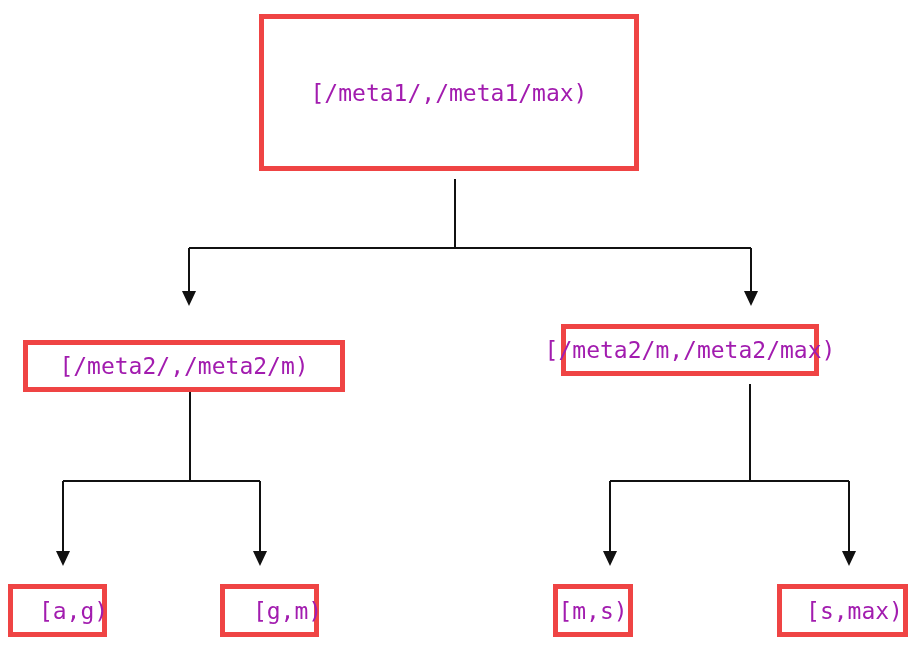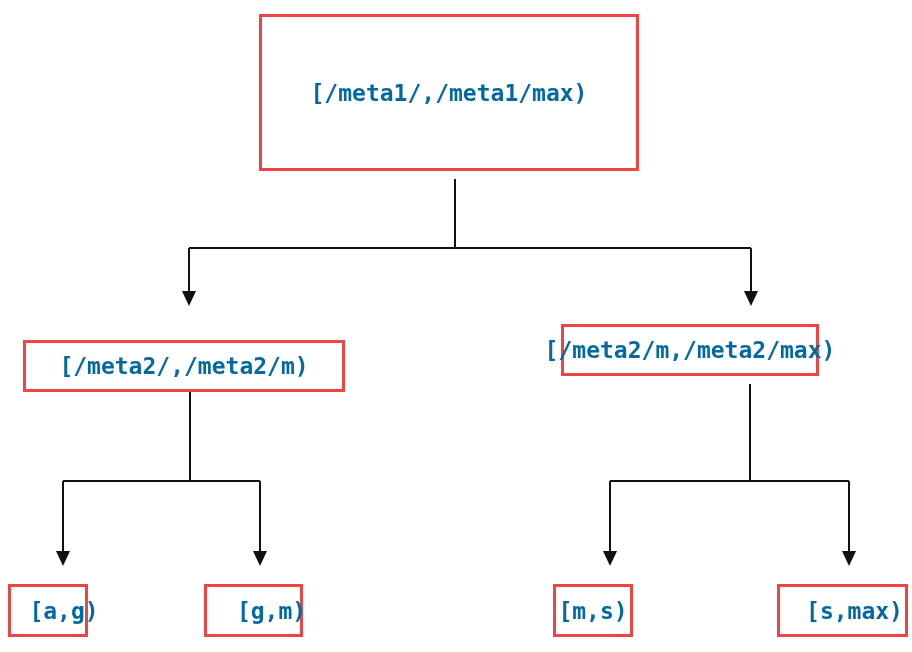--- a/index.html
+++ b/index.html
@@ -18,37 +18,37 @@
   .connectors {
     position: absolute;
     left: 0;
     top: 0;
     width: 912px;
     height: 652px;
   }
   .node {
     position: absolute;
     box-sizing: border-box;
-    border: 3px solid #ef4444;
+    border: 5px solid #ef4444;
     background: #ffffff;
-    color: #0369a1;
+    color: #a21caf;
     display: flex;
     align-items: center;
     justify-content: center;
-    font-weight: bold;
+    font-weight: normal;
     font-size: 23px;
     white-space: nowrap;
     letter-spacing: 0;
   }
   
   .node-root      { left: 259px; top: 14px;  width: 380px; height: 157px; }
   .node-mid-left  { left: 23px;  top: 324px; width: 322px; height: 52px; margin-top: 16px; }
   .node-mid-right { left: 561px; top: 324px; width: 258px; height: 52px; }
-  .node-leaf-ag   { left: 8px;   top: 584px; width: 80px;  height: 53px; padding-left: 32px; }
-  .node-leaf-gm   { left: 204px; top: 584px; width: 99px;  height: 53px; padding-left: 36px; }
+  .node-leaf-ag   { left: 8px;   top: 584px; width: 99px;  height: 53px; padding-left: 32px; }
+  .node-leaf-gm   { left: 220px; top: 584px; width: 99px;  height: 53px; padding-left: 36px; }
   .node-leaf-ms   { left: 553px; top: 584px; width: 80px; height: 53px; }
   .node-leaf-smax { left: 777px; top: 584px; width: 131px; height: 53px; padding-left: 24px; }
 
   .edge-line {
     fill: none;
     stroke: #111111;
     stroke-width: 2;
   }
   .arrowhead {
     fill: #111111;

